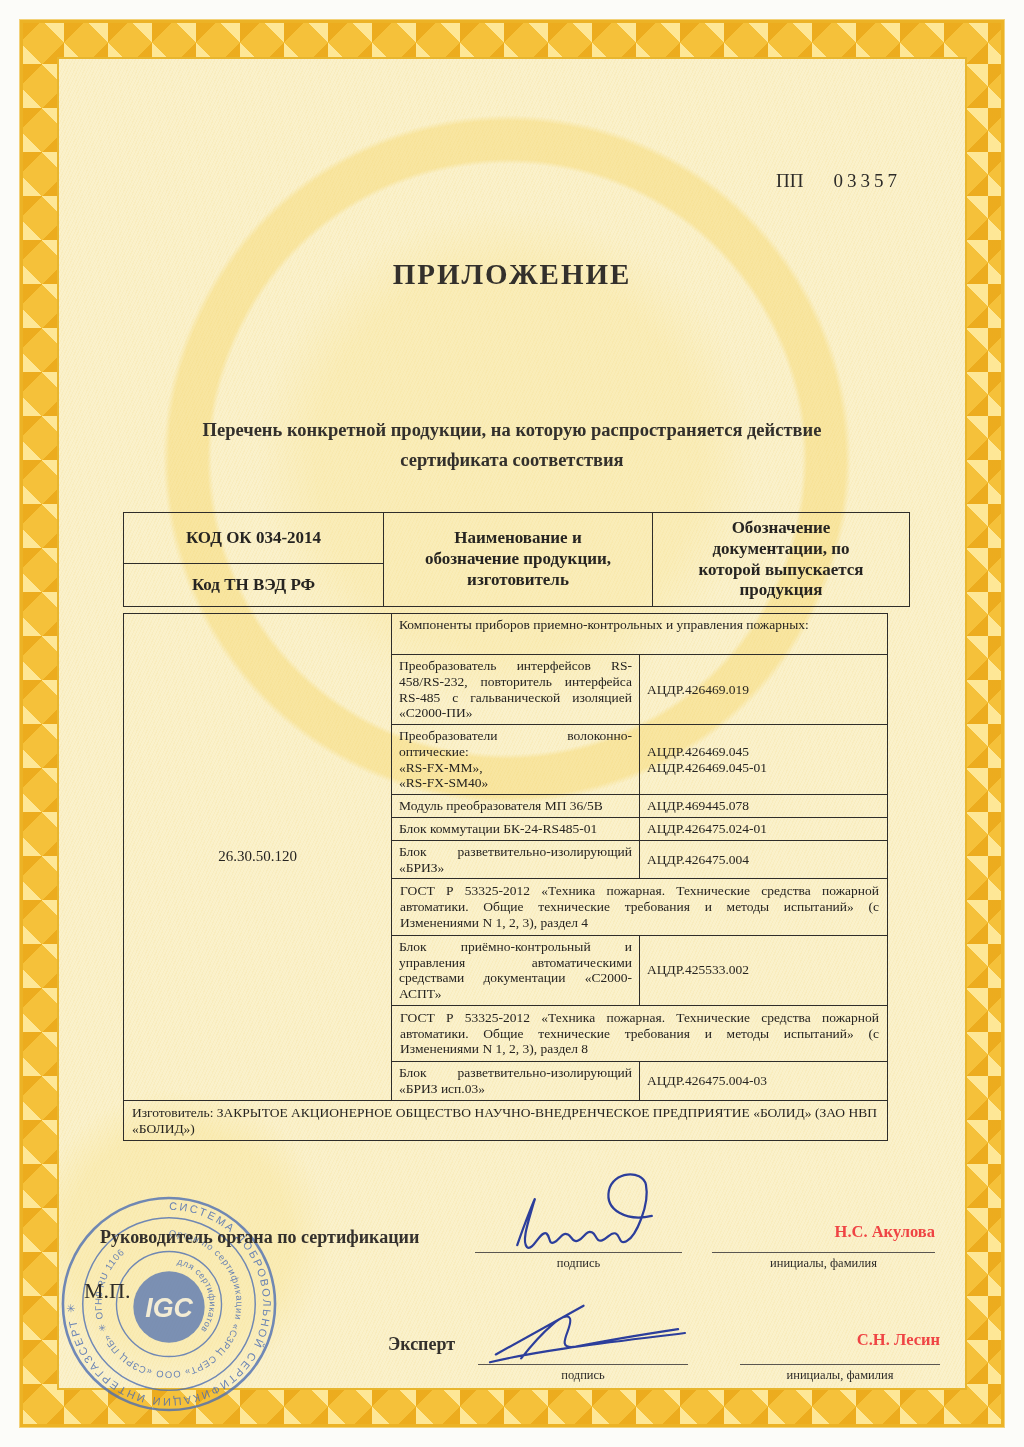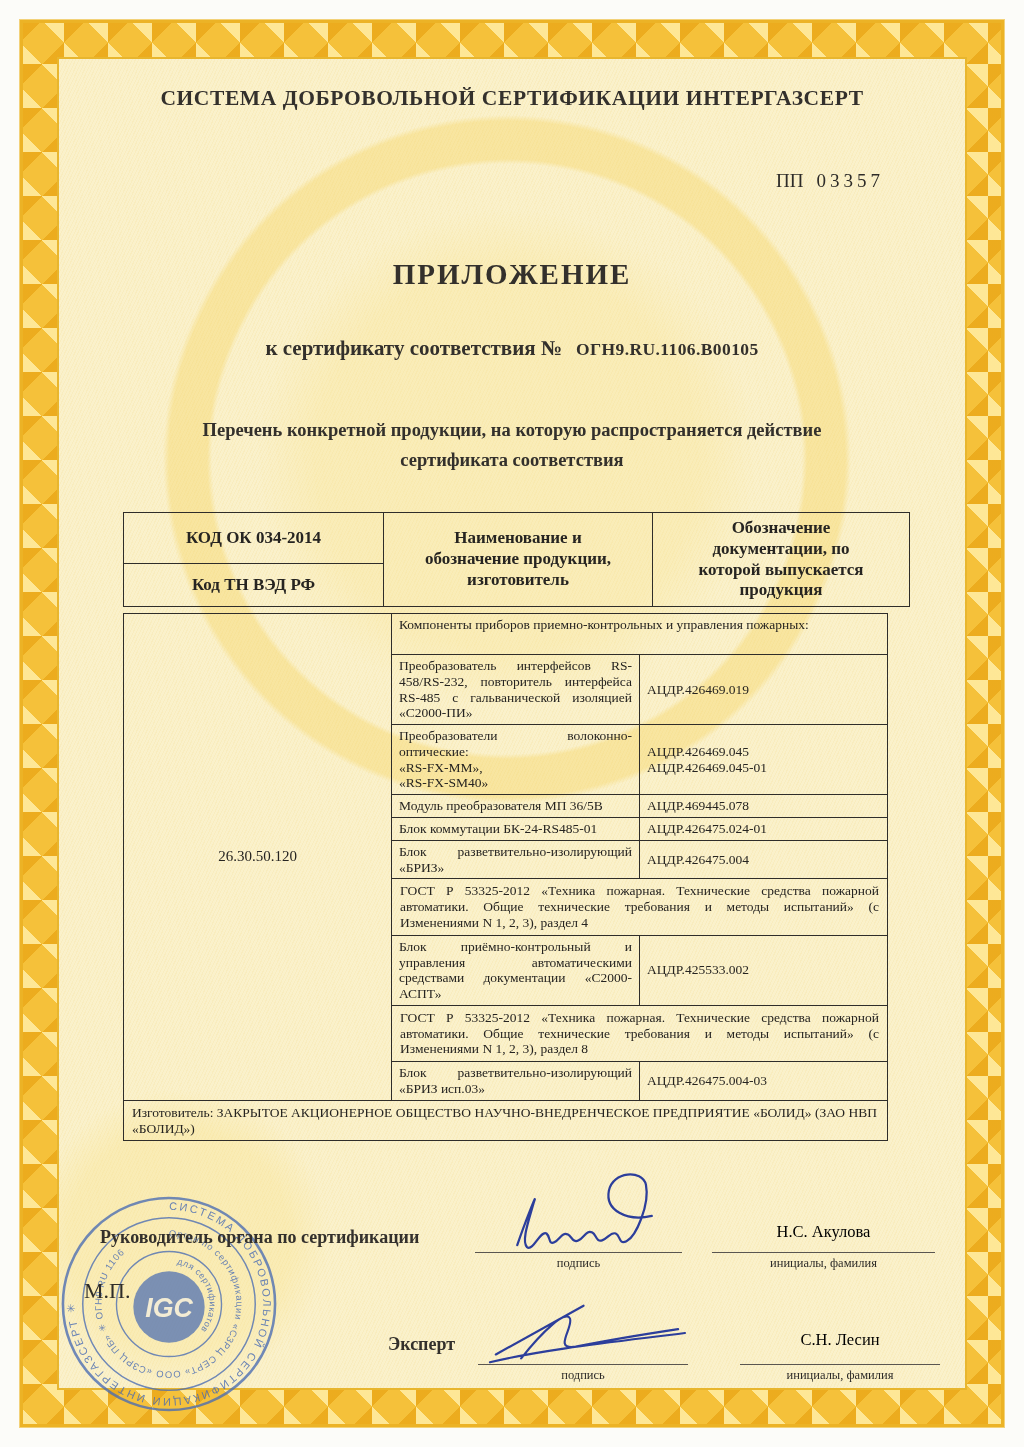--- a/index.html
+++ b/index.html
@@ -20,21 +20,21 @@
       radial-gradient(circle 250px at 448px 400px, rgba(248,226,140,.30) 0 190px, rgba(248,226,140,0) 250px),
       radial-gradient(circle 150px at 120px 1180px, rgba(248,226,140,.35) 0 110px, rgba(248,226,140,0) 150px),
       repeating-linear-gradient(115deg, rgba(238,196,78,.10) 0 1px, rgba(0,0,0,0) 1px 3px),
       #FAF1CB;}
   .abs{position:absolute;}
   .center{left:0;right:0;text-align:center;}
   .pre{white-space:pre-line;}
   
   .system-title{top:86px;font-size:21.5px;font-weight:bold;letter-spacing:.6px;color:#33302c;}
   .form-code{top:170px;left:776px;font-size:19px;color:#2e2c29;}
-  .form-code .num{margin-left:13px;letter-spacing:4px;}
+  .form-code .num{margin-left:30px;letter-spacing:4px;}
   .main-title{top:258px;font-size:29px;font-weight:bold;letter-spacing:2px;color:#33302c;}
   .subtitle{top:336px;font-size:21px;font-weight:bold;color:#33302c;}
   .subtitle .cert-no{font-size:17.5px;margin-left:14px;letter-spacing:.4px;}
   .description{top:416px;font-size:18.5px;font-weight:bold;line-height:1.6;color:#33302c;}
   
   .tbl-wrap{left:123px;top:512px;width:765px;}
   table{border-collapse:collapse;width:765px;table-layout:fixed;}
   td{border:1.6px solid #2f2d2a;vertical-align:top;overflow:hidden;}
   .hdr td{font-weight:bold;font-size:17px;text-align:center;vertical-align:middle;line-height:1.22;padding:1px 3px;}
   .hdr .c1t{height:48px;} .hdr .c1b{height:40px;}
@@ -43,45 +43,41 @@
   td.code{text-align:center;vertical-align:middle;font-size:15px;border-bottom:1.6px solid #2f2d2a;}
   td.group{height:34px;}
   td.name{text-align:justify;}
   td.doc{text-align:left;vertical-align:middle;}
   td.gost{text-align:justify;padding:4px 8px;}
   td.mfr{padding:4px 8px;}
   
   .label-b{font-weight:bold;font-size:18px;color:#33302c;}
   .sig-line{border-top:1.6px solid #5a5650;height:0;}
   .sig-caption{font-size:12.5px;text-align:center;color:#2e2c29;}
-  .sig-name{font-weight:normal;font-size:16.5px;text-align:center;color:#000000;}
+  .sig-name{font-weight:bold;font-size:16.5px;text-align:right;color:#ef4444;}
   .mp{font-size:22px;z-index:5;color:#2e2c29;}
   .stamp-box{z-index:2;}
   .ink{z-index:3;}
   .footer-line{top:1379px;font-size:9.5px;color:#2e2c29;}
   .z{z-index:4;}
 </style>
 </head>
 <body>
 
 <div class="page">
   <div class="border-band"></div>
   <div class="paper"></div>
 
-  <div class="abs center system-title z">СИСТЕМА ДОБРОВОЛЬНОЙ СЕРТИФИКАЦИИ ИНТЕРГАЗСЕРТ</div>
 
   <div class="abs form-code z">
     <span>ПП</span><span class="num">03357</span>
   </div>
 
   <div class="abs center main-title z">ПРИЛОЖЕНИЕ</div>
 
-  <div class="abs center subtitle z">
-    <span>к сертификату соответствия №</span><span class="cert-no">ОГН9.RU.1106.В00105</span>
-  </div>
 
   <div class="abs center description pre z">Перечень конкретной продукции, на которую распространяется действие
 сертификата соответствия</div>
 
   <div class="abs tbl-wrap z">
     <table class="hdr">
       <tbody>
           <tr>
         <td class="c1t" style="width:253px;">КОД ОК 034-2014</td>
         <td rowspan="2" style="width:262px;margin-top:32px;" class="pre">Наименование и

